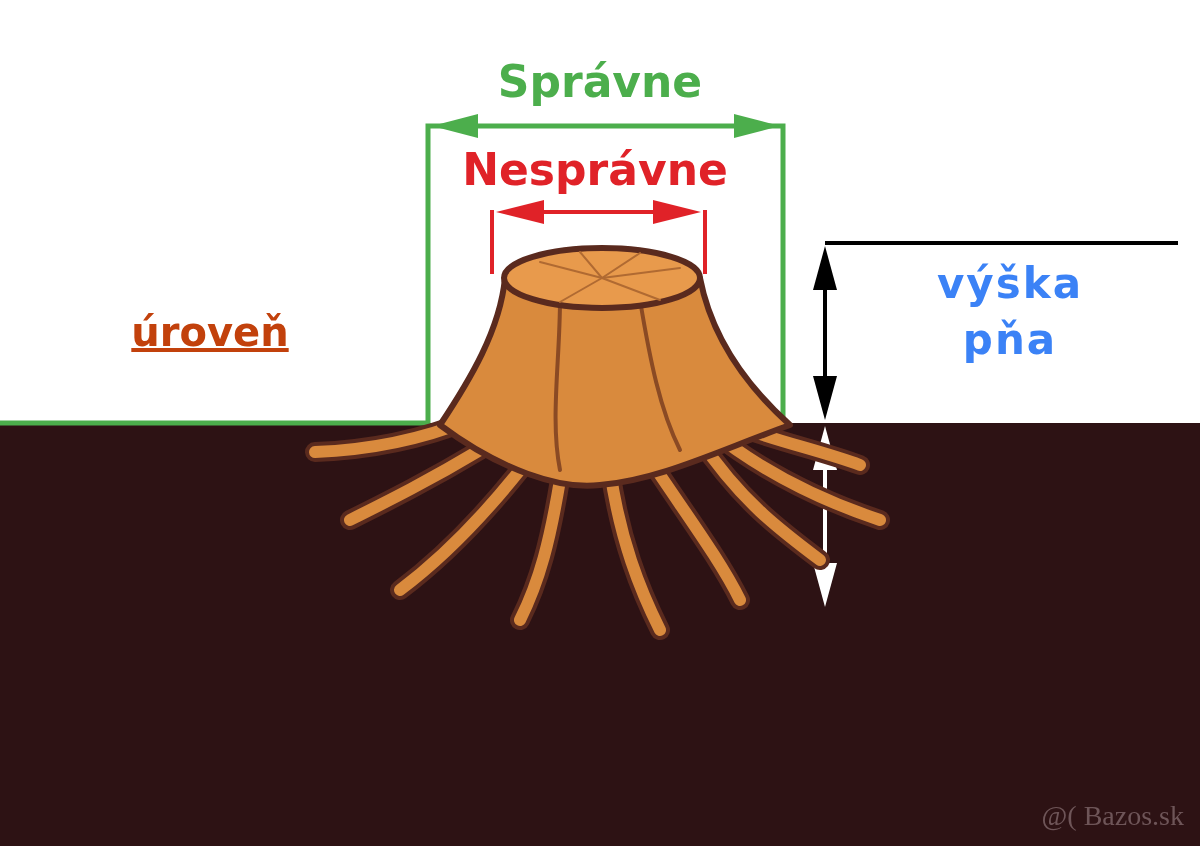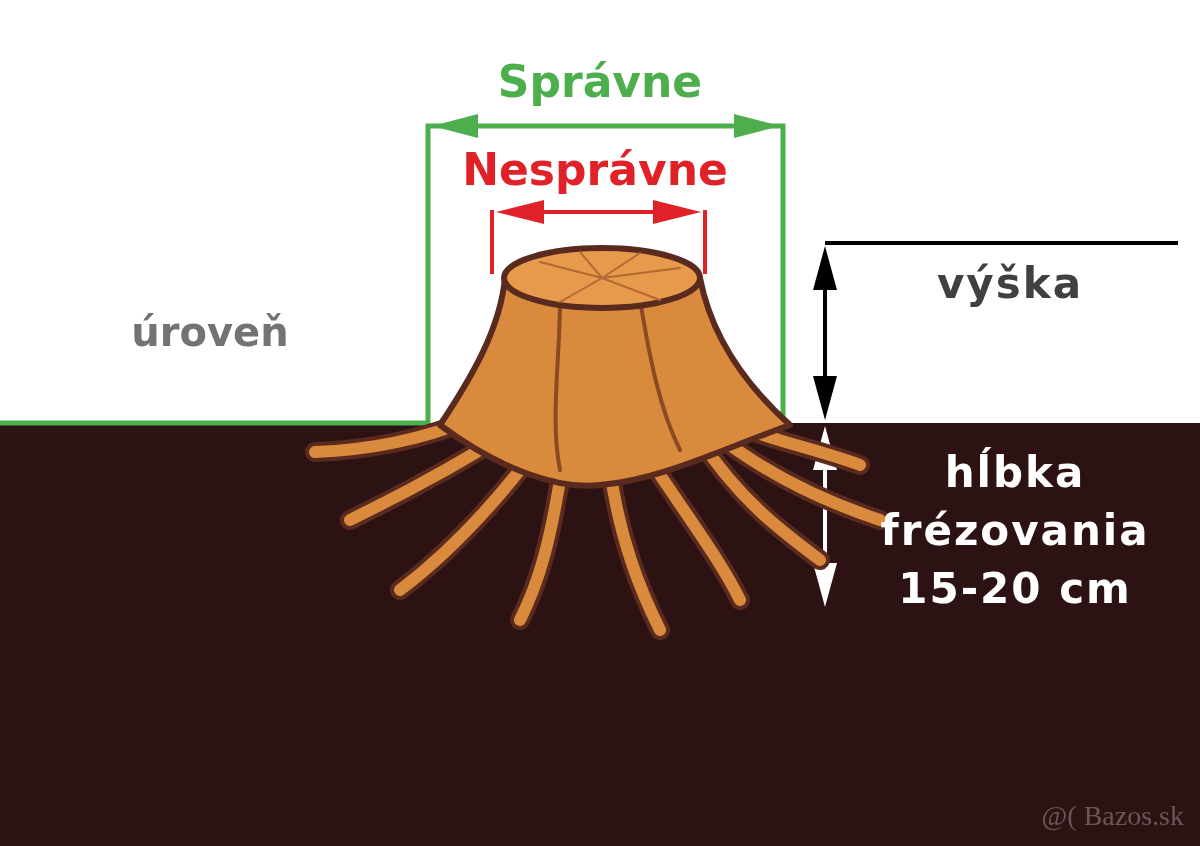--- a/index.html
+++ b/index.html
@@ -7,22 +7,22 @@
       width: 1200px; height: 846px; overflow: hidden; position: relative;
       background: #ffffff;
       font-family: "DejaVu Sans", sans-serif;
     }
     .canvas { position: absolute; left: 0; top: 0; width: 1200px; height: 846px; }
     .soil { position: absolute; left: 0; top: 423px; width: 1200px; height: 423px; background: #2d1214; }
     svg.art { position: absolute; left: 0; top: 0; }
     .label { position: absolute; font-weight: bold; text-align: center; white-space: nowrap; }
     .spravne { left: 430px; width: 340px; top: 56px; font-size: 44px; color: #4cae4c; font-family: "DejaVu Sans", sans-serif; }
     .nespravne { left: 440px; width: 310px; top: 144px; font-size: 44px; color: #e02228; }
-    .uroven { left: 100px; width: 220px; top: 306px; font-size: 40px; line-height: 52px; color: #737373; }
-    .vyska { left: 880px; width: 260px; top: 256px; font-size: 42px; line-height: 56px; color: #404040; letter-spacing: 2px; }
+    .uroven { left: 100px; width: 220px; top: 306px; font-size: 40px; line-height: 52px; color: #c2410c; text-decoration: underline; }
+    .vyska { left: 880px; width: 260px; top: 256px; font-size: 42px; line-height: 56px; color: #3b82f6; letter-spacing: 2px; }
     .hlbka { left: 850px; width: 330px; top: 444px; font-size: 42px; line-height: 58px; color: #ffffff; letter-spacing: 2px; }
     .watermark { position: absolute; right: 16px; bottom: 14px; font-family: Liberation Serif, serif; font-size: 28px; color: #6e5558; }
   </style>
 </head>
 <body>
 
 <div class="canvas">
   <div class="soil"></div>
 
   <svg class="art" width="1200" height="846" viewBox="0 0 1200 846">
@@ -99,22 +99,18 @@
 
   <div class="label spravne">Správne</div>
   <div class="label nespravne">Nesprávne</div>
 
   <div class="label uroven">
     <div>úroveň</div>
   </div>
 
   <div class="label vyska">
     <div>výška</div>
+    <div>pňa</div>
   </div>
 
-  <div class="label hlbka">
-    <div>hĺbka</div>
-    <div>frézovania</div>
-    <div>15-20 cm</div>
-  </div>
 
   <div class="watermark">@( Bazos.sk</div>
 </div>
 
 </body></html>

